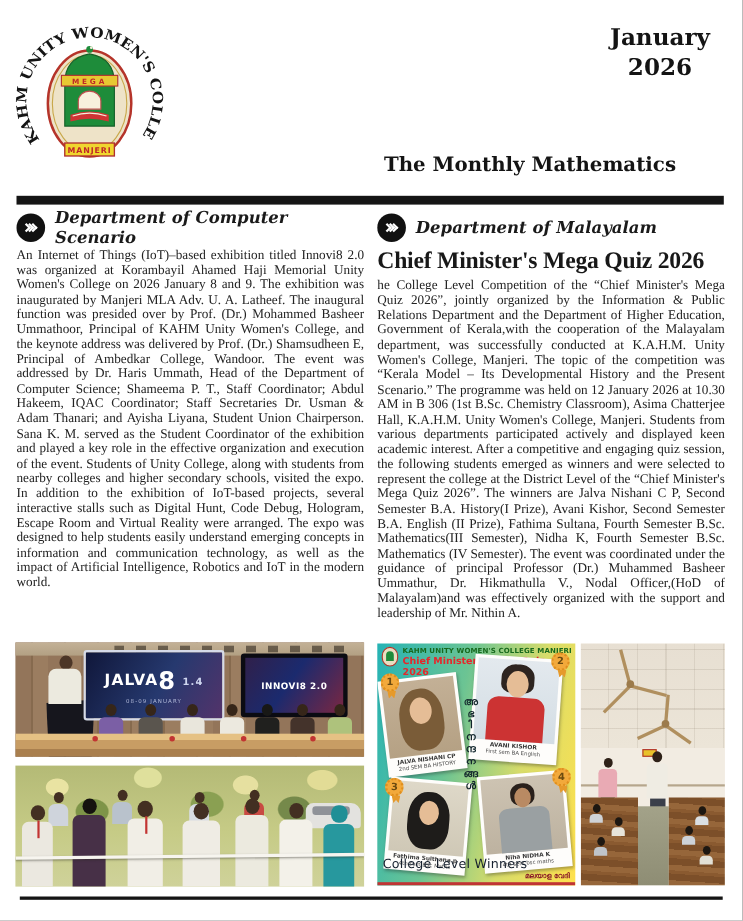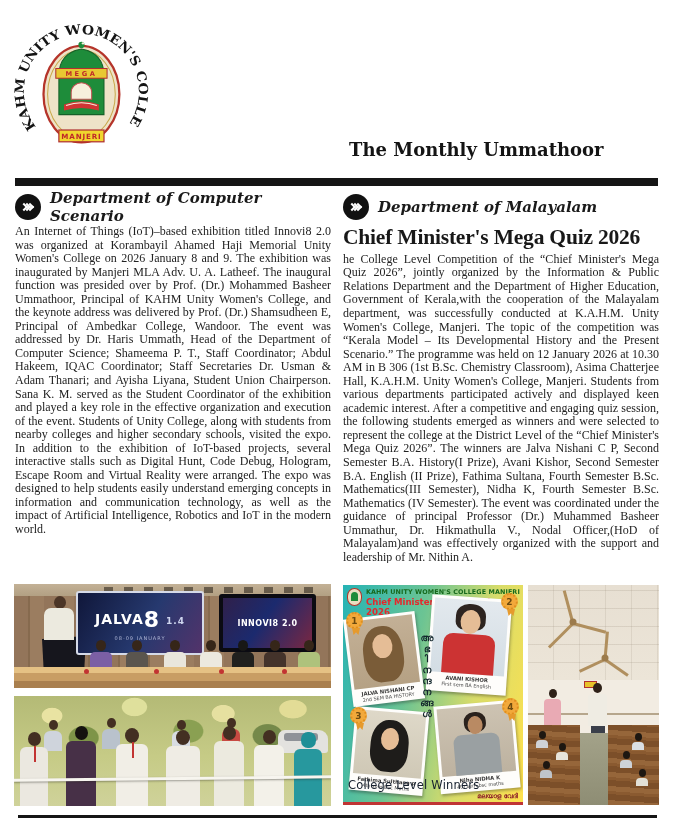--- a/index.html
+++ b/index.html
@@ -194,21 +194,25 @@
     <circle cx="66.5" cy="34.5" r="1.2" fill="#f5efdc"></circle>
     <rect x="40" y="59" width="50" height="9.5" fill="#e8c832" stroke="#b03030" stroke-width="1"></rect>
     <text x="65" y="66.5" text-anchor="middle" font-size="6.5" font-weight="bold" fill="#c02828" letter-spacing="2.5" font-family="'DejaVu Sans',sans-serif">MEGA</text>
     <path d="M 55 89 v -7 a 10 9 0 0 1 20 0 v 7 z" fill="#f7f0dc" stroke="#c05050" stroke-width="1"></path>
     <path d="M 48 94 Q 65 88 82 94 L 82 100 Q 65 95 48 100 Z" fill="#d03434"></path>
     <path d="M 50 95 Q 65 90 80 95" fill="none" stroke="#f5efdc" stroke-width="1"></path>
     <rect x="43" y="119" width="44" height="11.5" fill="#f0d62e" stroke="#b03030" stroke-width="1.2"></rect>
     <text x="65" y="128" text-anchor="middle" font-size="7" font-weight="bold" fill="#c02828" font-family="'DejaVu Sans',sans-serif" letter-spacing="0.8">MANJERI</text>
   </svg>
 
-  <div class="masthead-tagline">The Monthly Ummathoor</div>
+  <div class="masthead-tagline">The Monthly Mathematics</div>
+  <div class="issue-date">
+    <div>January</div>
+    <div>2026</div>
+  </div>
   <div class="rule-top"></div>
 
   <div class="col col-left">
     <div class="section-row">
       <div class="section-icon">
         <span class="chev"></span>
           <span class="chev"></span>
           <span class="chev"></span>
       </div>
       <div class="section-label">Department of Computer Scenario</div>

